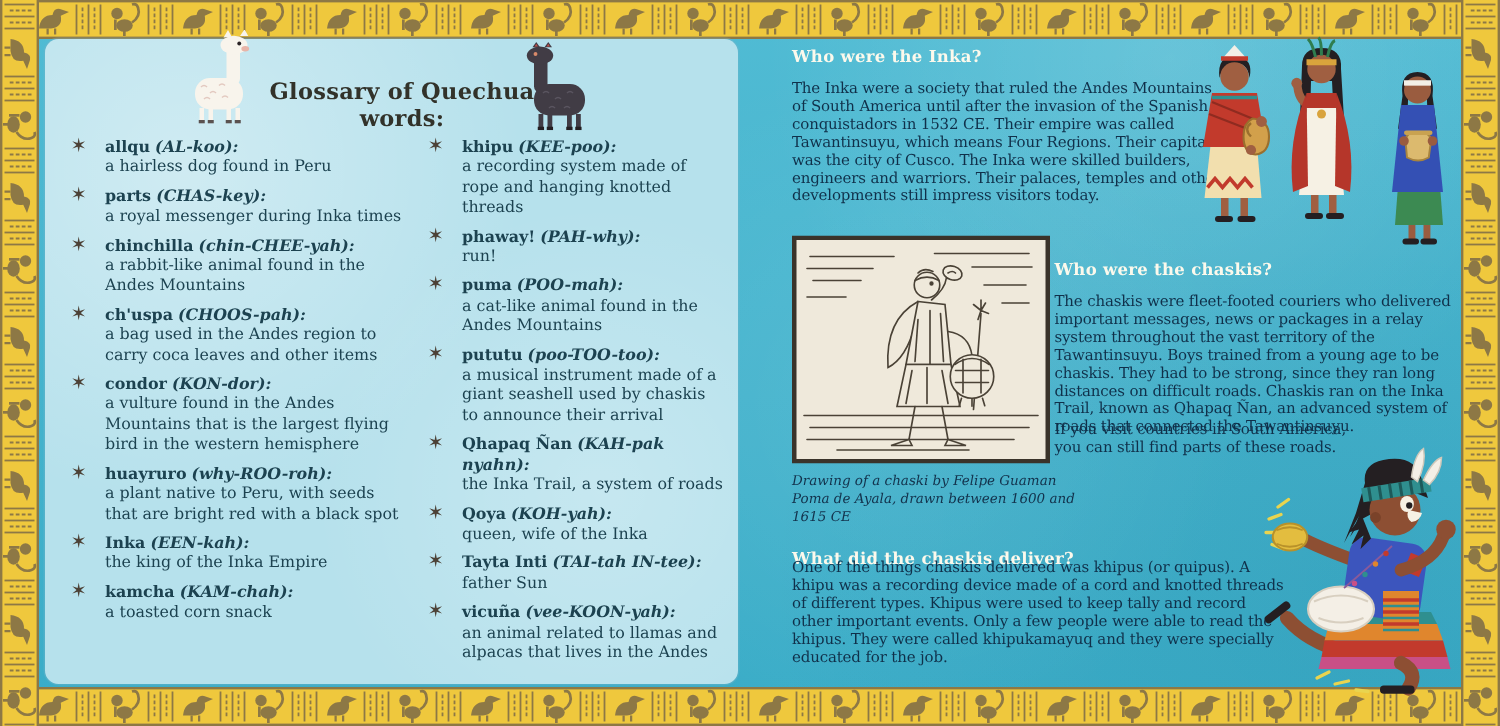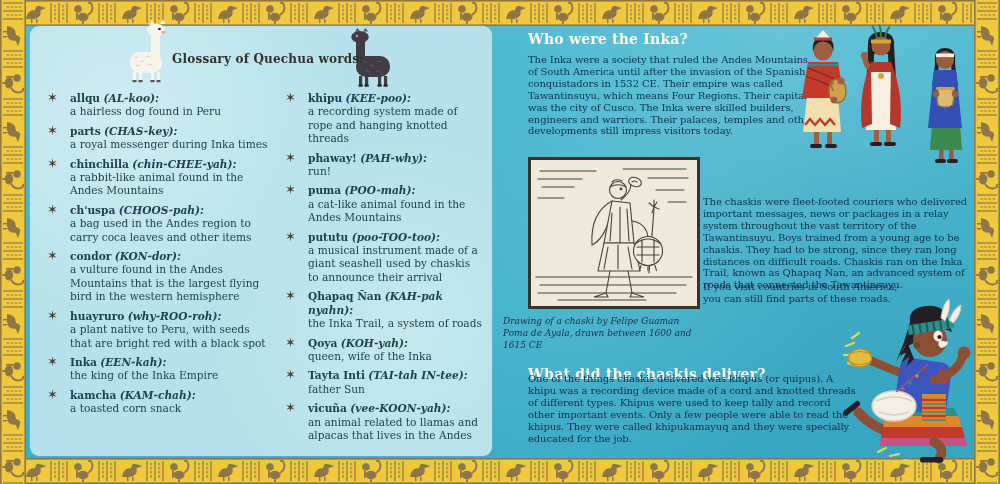--- a/index.html
+++ b/index.html
@@ -12,33 +12,33 @@
       radial-gradient(circle at 60% 55%, rgba(255,255,255,.08), transparent 35%),
       radial-gradient(circle at 90% 80%, rgba(0,60,90,.08), transparent 40%),
       linear-gradient(180deg, rgba(255,255,255,.10), rgba(0,40,70,.06));}
   .border-strip{position:absolute;display:block;}
   .panel{position:absolute;left:30px;top:26px;width:462px;height:430px;
          background:#b6e1ec;border-radius:9px;
          background-image:radial-gradient(circle at 20% 20%, rgba(255,255,255,.35), transparent 45%),
                           radial-gradient(circle at 80% 70%, rgba(255,255,255,.22), transparent 40%);
          box-shadow:0 0 0 1px rgba(120,180,200,.35);}
   .gloss-title{position:absolute;left:168px;top:52px;width:200px;text-align:center;
-         font-size:12px;font-weight:bold;color:#32322a;letter-spacing:.2px;}
+         font-size:15px;font-weight:bold;color:#32322a;letter-spacing:.2px;}
   .col{position:absolute;top:92px;}
   .col1{left:46px;width:222px;}
   .col2{left:284px;width:200px;}
   .entry{position:relative;padding-left:24px;margin-bottom:6px;
          font-size:10.6px;line-height:13.4px;color:#1c4250;}
   .star{position:absolute;left:1px;top:-1px;font-size:13px;color:#4c4136;font-style:normal;}
   .term{font-weight:bold;}
   .pron{font-weight:bold;font-style:italic;}
   .def{display:block;}
-  .heading{position:absolute;font-size:14px;font-weight:bold;color:#fcf9ec;letter-spacing:.2px;}
+  .heading{position:absolute;font-size:11px;font-weight:bold;color:#fcf9ec;letter-spacing:.2px;}
   .body{position:absolute;font-size:10px;line-height:11.9px;color:#10304a;letter-spacing:-.1px;}
-  .caption{position:absolute;left:503px;top:315px;width:192px;font-style:italic;
+  .caption{position:absolute;left:528px;top:315px;width:192px;font-style:italic;
            font-size:9px;line-height:12px;color:#13324c;}
   .drawing-box{position:absolute;left:528px;top:157px;width:172px;height:152px;}
 </style>
 </head>
 <body>
 
 <div class="page">
   <div class="bg-texture"></div>
 
   <svg width="0" height="0" style="position:absolute" aria-hidden="true">
@@ -195,20 +195,21 @@
       <circle cx="120" cy="94" r="14.5" fill="#efe9db"></circle>
       <path d="M109,90 H131 M109,98 H131 M114,82.5 L114,105 M126,82.5 L126,105 M108.5,86 Q120,78 131.5,86"></path>
       <path d="M113,108.5 l-1.5,5 M120,108.8 l0,5 M127,108.5 l1.5,5"></path>
       <path d="M82,114 L78,136 M100,114 L104,136"></path>
       <path d="M78,136 L66,140 L80,140 Z M104,136 L116,140 L102,140 Z" fill="#efe9db"></path>
     </g>
   </svg>
 
   <div class="caption">Drawing of a chaski by Felipe Guaman Poma de Ayala, drawn between 1600 and 1615 CE</div>
 
+  <div class="heading" style="left:703px;top:173px">Who were the chaskis?</div>
   <div class="body" style="left:703px;top:196px;width:270px">The chaskis were fleet-footed couriers who delivered important messages, news or packages in a relay system throughout the vast territory of the Tawantinsuyu. Boys trained from a young age to be chaskis. They had to be strong, since they ran long distances on difficult roads. Chaskis ran on the Inka Trail, known as Qhapaq Ñan, an advanced system of roads that connected the Tawantinsuyu.</div>
   <div class="body" style="left:703px;top:281px;width:208px">If you visit countries in South America, you can still find parts of these roads.</div>
 
   <div class="heading" style="left:528px;top:366px">What did the chaskis deliver?</div>
   <div class="body" style="left:528px;top:373px;width:332px">One of the things chaskis delivered was khipus (or quipus). A khipu was a recording device made of a cord and knotted threads of different types. Khipus were used to keep tally and record other important events. Only a few people were able to read the khipus. They were called khipukamayuq and they were specially educated for the job.</div>
 
   <svg class="abs" style="left:778px;top:24px" width="200" height="150" viewBox="0 0 200 150">
 
     <path d="M33,38 L57,38 L63,108 L25,108 Z" fill="#f2dfae"></path>
     <path d="M27,101 l5,-6 5,6 5,-6 5,6 5,-6 5,6" stroke="#c23a2c" stroke-width="2.4" fill="none"></path>

